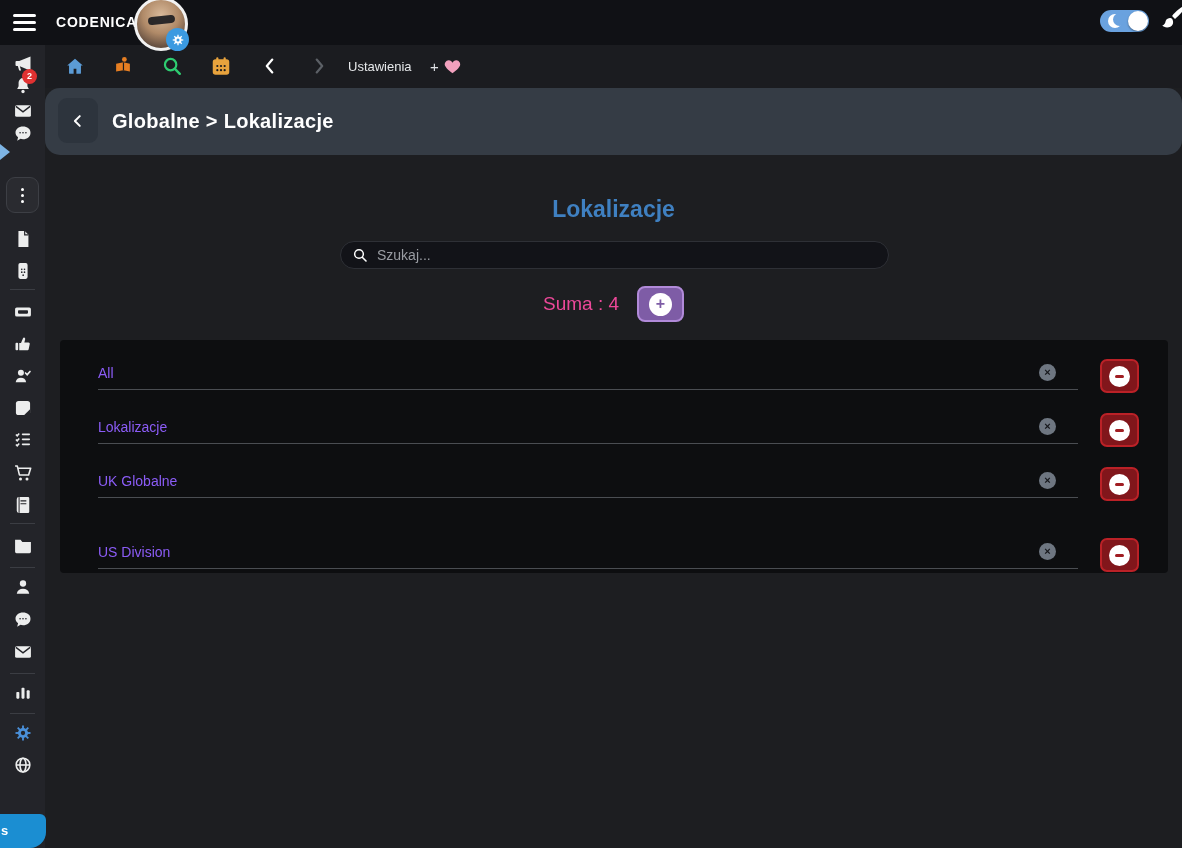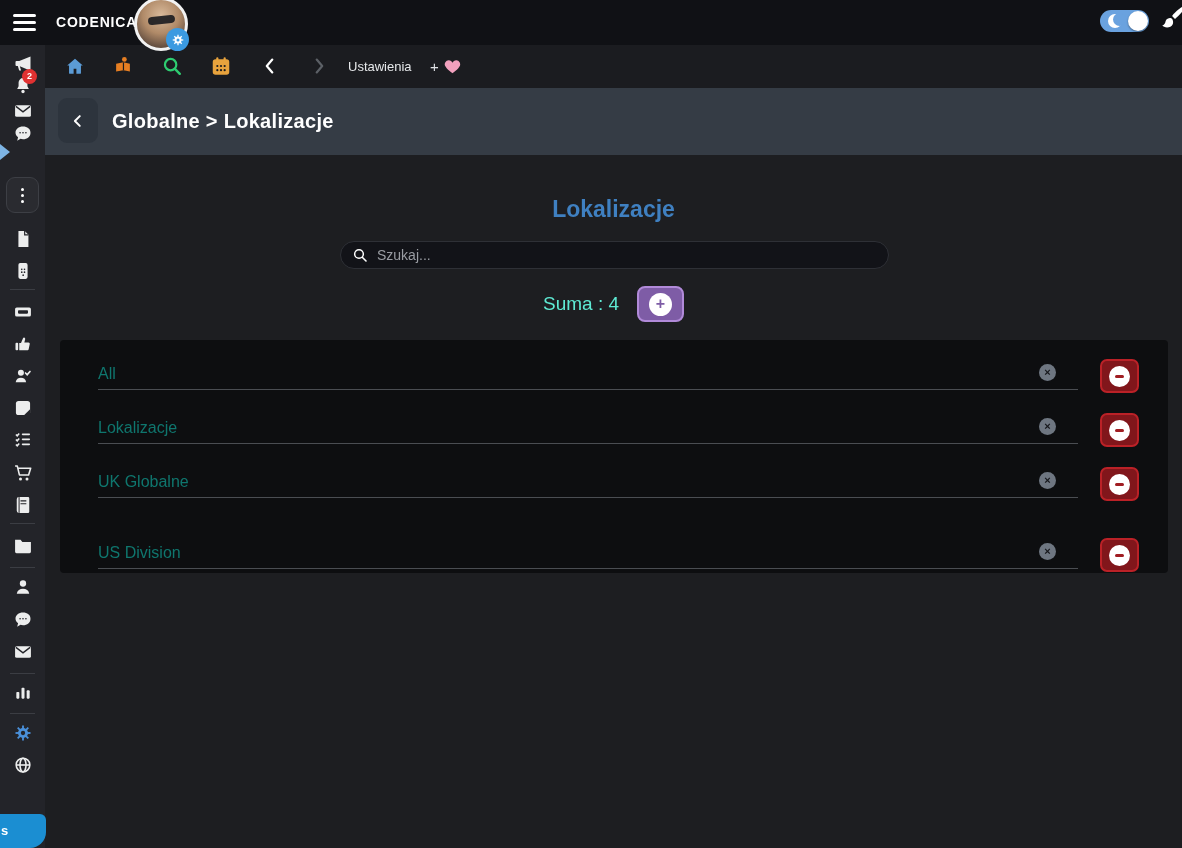--- a/index.html
+++ b/index.html
@@ -37,44 +37,44 @@
     border-radius:0 6px 16px 0; color:#fff; font-size:13px; font-weight:bold; line-height:34px; padding-left:1px; }
 
   
   #toolbar { position:absolute; left:45px; top:45px; width:1137px; height:43px; background:#1b1c20; }
   .tb-icon { position:absolute; top:10px; width:22px; height:22px; cursor:pointer; }
   #tab-label { position:absolute; left:303px; top:0; line-height:43px; color:#e6e8ea; font-size:13px; cursor:pointer; }
   #new-tab { position:absolute; left:385px; top:0; line-height:43px; color:#dfe2e5; font-size:15px; cursor:pointer; }
   #fav-heart { position:absolute; left:398px; top:12px; width:19px; height:19px; cursor:pointer; }
 
   
-  #header-band { position:absolute; left:45px; top:88px; width:1137px; height:67px; background:#353c45; }
+  #header-band { position:absolute; left:45px; top:88px; width:1137px; height:67px; background:#353c45;border-radius:15px; }
   #back-button { position:absolute; left:13px; top:10px; width:40px; height:45px; border-radius:9px; background:#2d343d;
     display:flex; align-items:center; justify-content:center; cursor:pointer; }
   #breadcrumb { position:absolute; left:67px; top:0; line-height:67px; color:#fff; font-size:20px; font-weight:bold; letter-spacing:.3px; }
 
   
   #main { position:absolute; left:45px; top:155px; width:1137px; height:693px; background:#1d1e21; }
   #page-title { position:absolute; left:0; top:41px; width:100%; text-align:center; color:#3f80c1; font-size:23px; font-weight:bold; }
   #search-wrap { position:absolute; left:295px; top:86px; width:549px; height:28px; }
   #search-wrap svg { position:absolute; left:12px; top:6px; z-index:2; }
   #search-input { width:100%; height:100%; background:#121318; border:1px solid #2e3036; border-radius:14px;
     color:#e8e9eb; font-size:14px; padding:0 14px 0 36px; outline:none; font-family:inherit; }
   #search-input::placeholder { color:#9a9da3; }
   #suma-row { position:absolute; left:0; top:130px; width:100%; height:38px; display:flex; align-items:center; justify-content:center; gap:18px; }
-  #suma-label { color:#5eead4; font-size:19px; }
+  #suma-label { color:#ec4899; font-size:19px; }
   #add-button { width:47px; height:36px; background:#7e5ca6; border:2px solid #b18ad9; border-radius:8px;
     display:flex; align-items:center; justify-content:center; cursor:pointer; }
   #add-button .circ { width:23px; height:23px; border-radius:50%; background:#fff; color:#7e5ca6;
     font-size:16px; font-weight:bold; text-align:center; line-height:22px; }
 
   #panel { position:absolute; left:15px; top:185px; width:1108px; height:233px; background:#0d0e10; border-radius:4px; }
   .list-row { position:absolute; left:38px; width:1041px; height:34px; }
   .field { position:absolute; left:0; top:0; width:980px; height:31px; border-bottom:1px solid #4a4d52; cursor:text; }
-  .field-text { position:absolute; left:0; top:0; line-height:29px; color:#0f766e; font-size:16px; }
+  .field-text { position:absolute; left:0; top:0; line-height:29px; color:#8b5cf6; font-size:14px; }
   .clear-btn { position:absolute; left:941px; top:5px; width:17px; height:17px; border-radius:50%; background:#6e7681;
     color:#15161a; font-size:11px; font-weight:bold; text-align:center; line-height:17px; cursor:pointer; }
   .remove-btn { position:absolute; left:1002px; top:0; width:39px; height:34px; background:#81161b; border:2px solid #bb2127;
     border-radius:7px; display:flex; align-items:center; justify-content:center; cursor:pointer; }
   .remove-circ { width:21px; height:21px; border-radius:50%; background:#fff; display:flex; align-items:center; justify-content:center; }
   .minus-bar { width:9px; height:3px; background:#a01d22; border-radius:2px; }
 </style>
 </head>
 <body>
 

